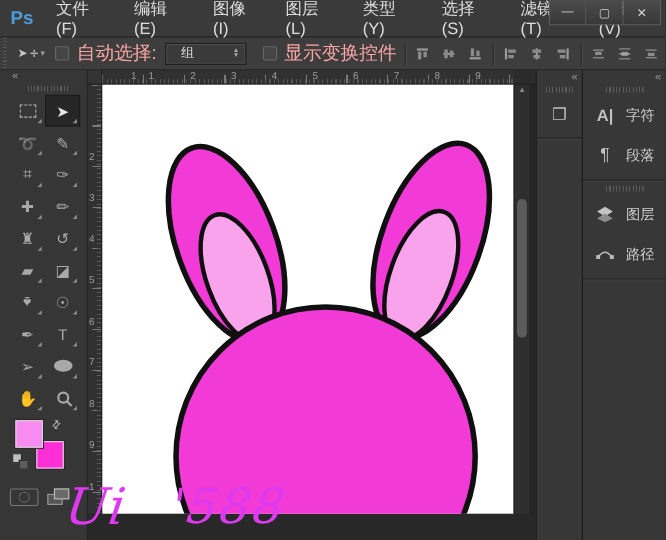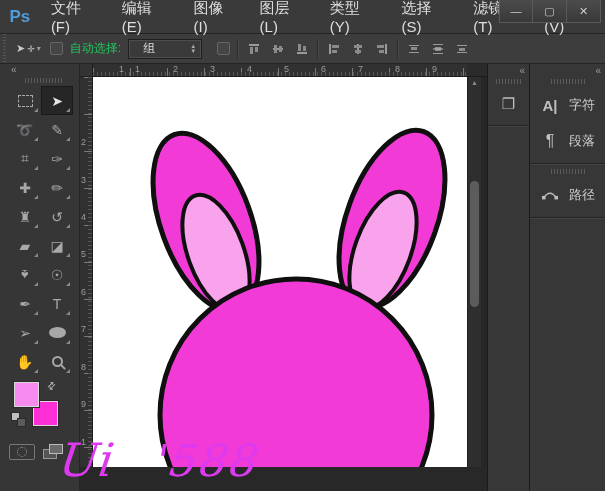--- a/index.html
+++ b/index.html
@@ -20,21 +20,21 @@
 
   
   .optionsbar { height:30px; display:flex; align-items:center; background:#3d3d3d;
                 border-bottom:1px solid #232323; gap:7px; padding-right:4px; }
   .grip-v { width:7px; height:100%; background:repeating-linear-gradient(180deg,#555 0 1px,transparent 1px 3px);
             background-size:3px 100%; background-repeat:repeat-y; background-position:3px 0; }
   .opt-tool { display:flex; align-items:center; gap:2px; color:#c9c9c9; font-size:11px; padding:0 2px; }
   .opt-tool .cross { font-size:9px; }
   .opt-tool .caret { font-size:8px; color:#9a9a9a; }
   .checkbox { width:13px; height:13px; background:#454545; border:1px solid #666; border-radius:2px; }
-  .opt-label { font-size:12px; color:#22c55e; }
+  .opt-label { font-size:17px; color:#fca5a5; }
   .select { width:74px; height:20px; background:#3a3a3a; border:1px solid #1f1f1f;
             box-shadow:inset 0 0 0 1px #4e4e4e; display:flex; align-items:center;
             padding:0 5px 0 14px; color:#dedede; }
   .select .stepper { margin-left:auto; display:flex; flex-direction:column; line-height:5px;
                      font-size:6px; color:#aaa; }
   .divider { width:1px; height:20px; background:#2b2b2b; box-shadow:1px 0 0 #4a4a4a; }
   .align-icon { width:17px; height:17px; display:flex; align-items:center; justify-content:center; }
   .align-icon svg { display:block; }
 
   
@@ -172,20 +172,21 @@
     <div class="checkbox"></div>
     <span class="opt-label">自动选择:</span>
     <div class="select">
       <span>组</span>
       <span class="stepper">
         <span>▲</span>
           <span>▼</span>
       </span>
     </div>
     <div class="checkbox" style="margin-left:8px;"></div>
+    <span class="opt-label">显示变换控件</span>
     <div class="divider"></div>
     <div class="align-icon">
       <svg width="14" height="14">
           <rect x="2" y="2" width="10" height="2" fill="#9a9a9a"></rect>
           <rect x="3" y="5" width="3" height="7" fill="#8a8a8a"></rect>
           <rect x="8" y="5" width="3" height="5" fill="#8a8a8a"></rect>
         </svg>
     </div>
     <div class="align-icon">
       <svg width="14" height="14">
@@ -402,20 +403,29 @@
       </div>
       <div class="panel-btn">
         <span class="picon">¶</span>
         <span>段落</span>
       </div>
       <div class="rail-divider"></div>
       <div class="grip-h" style="width:34px;"></div>
       <div class="panel-btn">
         <span class="picon">
           <svg width="18" height="16" viewBox="0 0 20 18">
+              <path d="M10 1 18 6 10 11 2 6Z" fill="#c4c4c4"></path>
+              <path d="M10 8 18 13 10 17 2 13Z" fill="#8d8d8d"></path>
+            </svg>
+        </span>
+        <span>图层</span>
+      </div>
+      <div class="panel-btn">
+        <span class="picon">
+          <svg width="18" height="16" viewBox="0 0 20 18">
               <path d="M3 12 Q10 2 17 12" fill="none" stroke="#bdbdbd" stroke-width="1.5"></path>
               <rect x="1" y="10" width="4" height="4" fill="#bdbdbd"></rect>
               <rect x="15" y="10" width="4" height="4" fill="#bdbdbd"></rect>
             </svg>
         </span>
         <span>路径</span>
       </div>
       <div class="rail-divider"></div>
     </div>
   </div>

